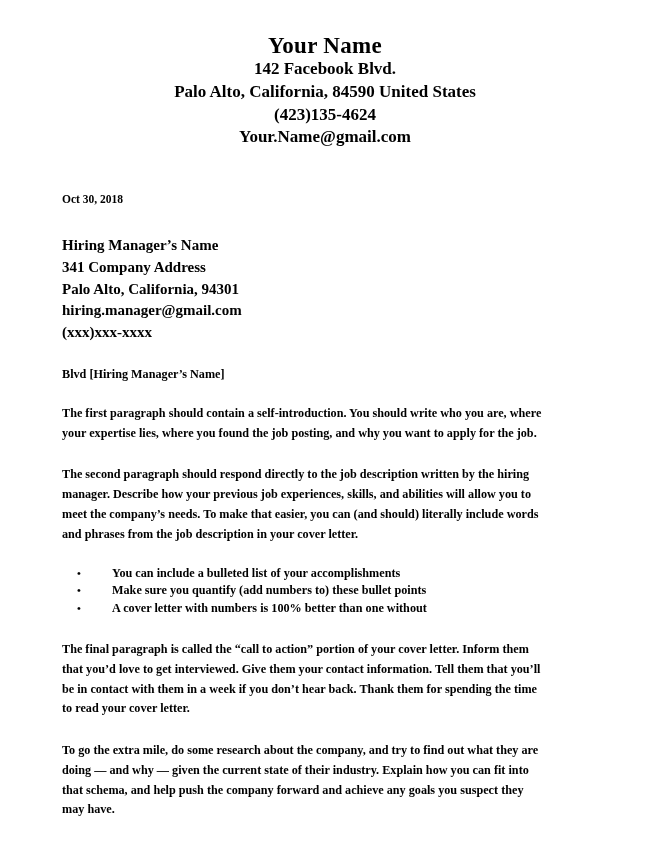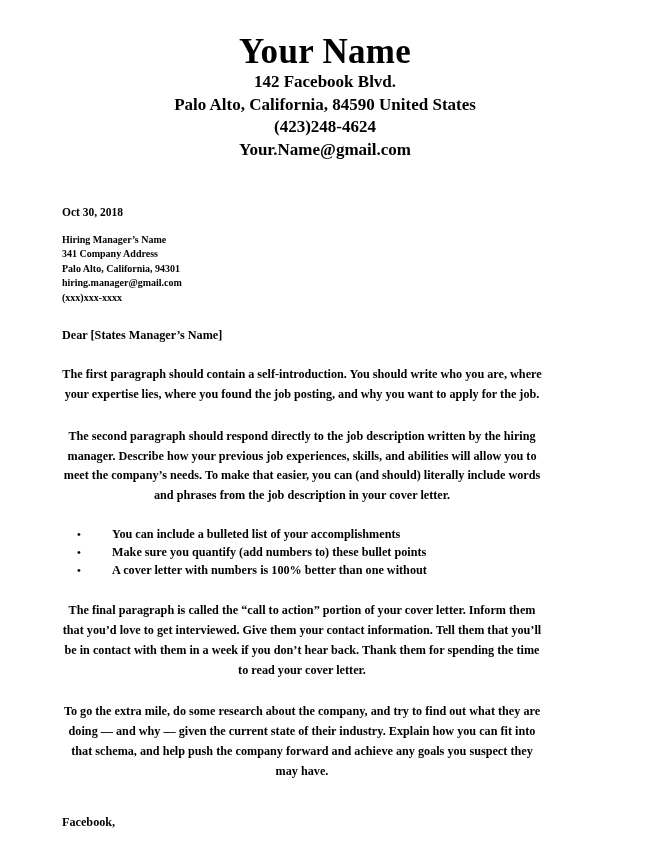--- a/index.html
+++ b/index.html
@@ -22,21 +22,21 @@
     background: #ffffff;
     box-sizing: border-box;
   }
 
   
   .letterhead {
     text-align: center;
     padding-top: 34px;
   }
   .letterhead-name {
-    font-size: 35px;
+    font-size: 23px;
     font-weight: bold;
     line-height: 1.05;
     letter-spacing: 0.3px;
   }
   .letterhead-line {
     font-size: 17px;
     font-weight: bold;
     line-height: 1.34;
   }
 
@@ -47,41 +47,41 @@
     font-family: Liberation Serif, serif;
   }
 
   .date-line {
     font-size: 11.5px;
     font-weight: bold;
     margin-top: 44px;
   }
 
   .recipient {
-    margin-top: 15px;
-    font-size: 10px;
+    margin-top: 30px;
+    font-size: 15px;
     font-weight: bold;
     line-height: 1.45;
   }
   .recipient div {
     white-space: pre;
   }
 
   .salutation {
     margin-top: 23px;
     font-size: 12.2px;
     font-weight: bold;
   }
 
   .para {
     margin-top: 22px;
     font-size: 12.2px;
     font-weight: bold;
     line-height: 1.62;
-    text-align: center;
+    text-align: left;
     width: 480px;
   }
 
   .bullet-list {
     list-style: none;
     margin: 20px 0 0 0;
     padding: 0 0 0 15px;
     width: 480px;
   }
   .bullet-list li {
@@ -106,37 +106,37 @@
 </style>
 </head>
 <body>
 
 <div class="page">
 
   <header class="letterhead">
     <div class="letterhead-name">Your Name</div>
     <div class="letterhead-line">142 Facebook Blvd.</div>
     <div class="letterhead-line">Palo Alto, California, 84590 United States</div>
-    <div class="letterhead-line">(423)248-4624</div>
+    <div class="letterhead-line">(423)135-4624</div>
     <div class="letterhead-line">Your.Name@gmail.com</div>
   </header>
 
   <main class="letter">
 
     <div class="date-line">Oct 30, 2018</div>
 
     <section class="recipient">
       <div>Hiring Manager’s Name</div>
       <div>341 Company Address</div>
       <div>Palo Alto, California, 94301</div>
       <div>hiring.manager@gmail.com</div>
       <div>(xxx)xxx-xxxx</div>
     </section>
 
-    <div class="salutation">Dear [States Manager’s Name]</div>
+    <div class="salutation">Blvd [Hiring Manager’s Name]</div>
 
     <p class="para">The first paragraph should contain a self-introduction. You should write who you are, where your expertise lies, where you found the job posting, and why you want to apply for the job.</p>
 
     <p class="para">The second paragraph should respond directly to the job description written by the hiring manager. Describe how your previous job experiences, skills, and abilities will allow you to meet the company’s needs. To make that easier, you can (and should) literally include words and phrases from the job description in your cover letter.</p>
 
     <ul class="bullet-list">
       <li>
         <span class="bullet-dot">•</span>
         <span>You can include a bulleted list of your accomplishments</span>
       </li>

